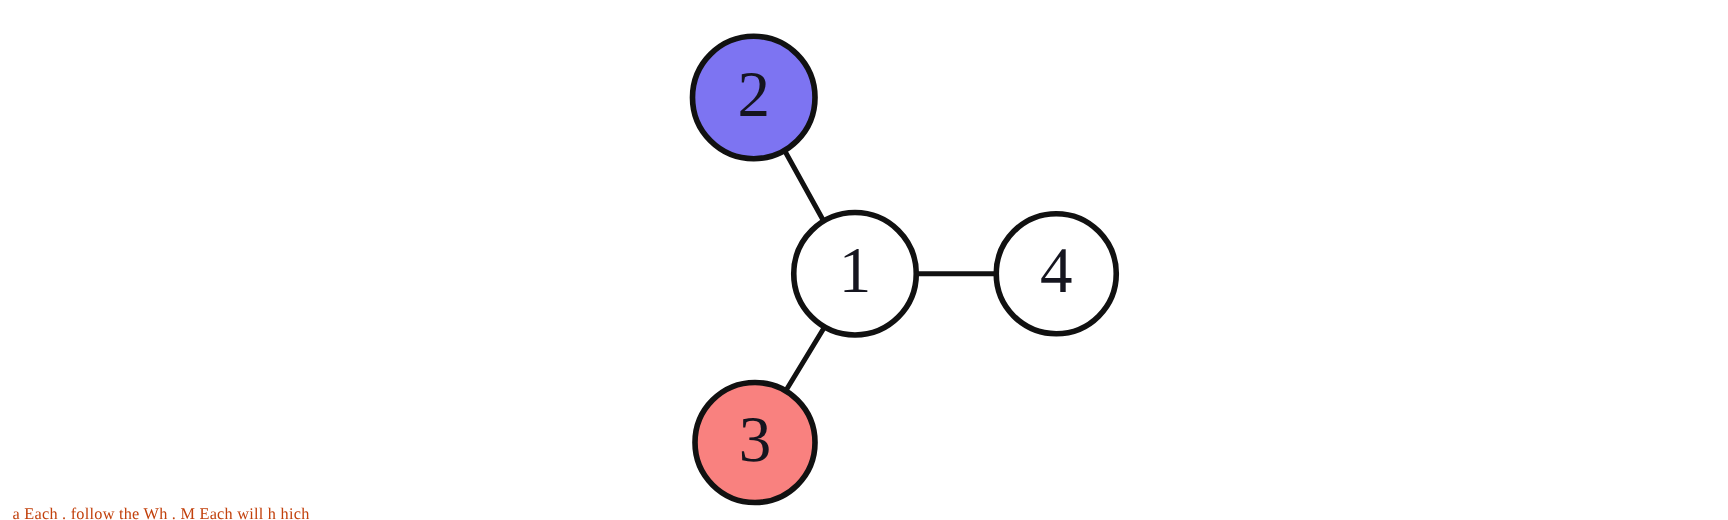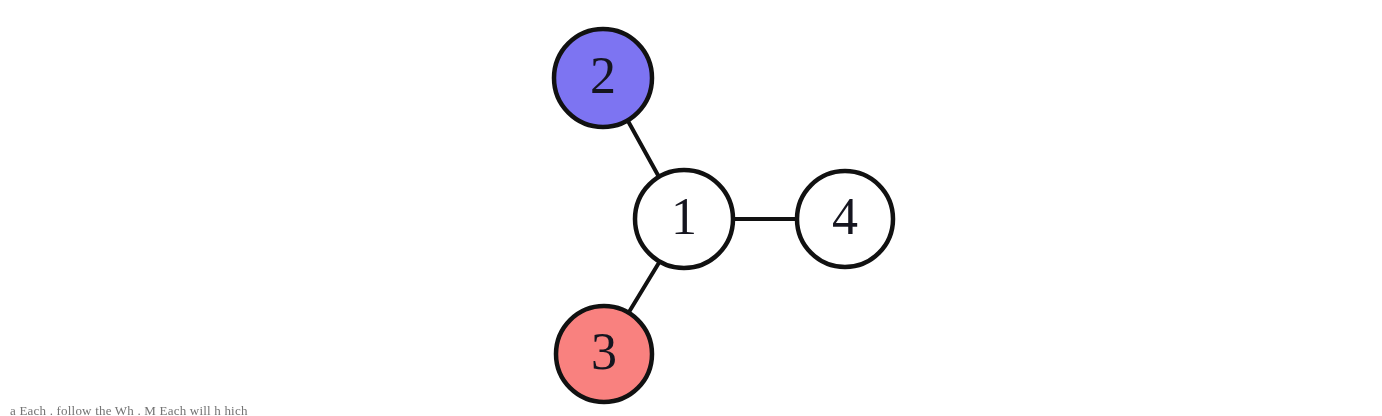--- a/index.html
+++ b/index.html
@@ -48,21 +48,21 @@
   #caption-fragment {
     position: absolute;
     left: 0;
     bottom: 0;
     width: 1220px;
     height: 12px;
     overflow: hidden;
     line-height: 13px;
     font-family: "Liberation Serif", "DejaVu Serif", serif;
     font-size: 13px;
-    color: #737373;
+    color: #c2410c;
     white-space: nowrap;
     padding-left: 10px;
     box-sizing: border-box;
     letter-spacing: 0.2px;
   }
 </style>
 </head>
 <body>
 
 <div id="figure-canvas">

